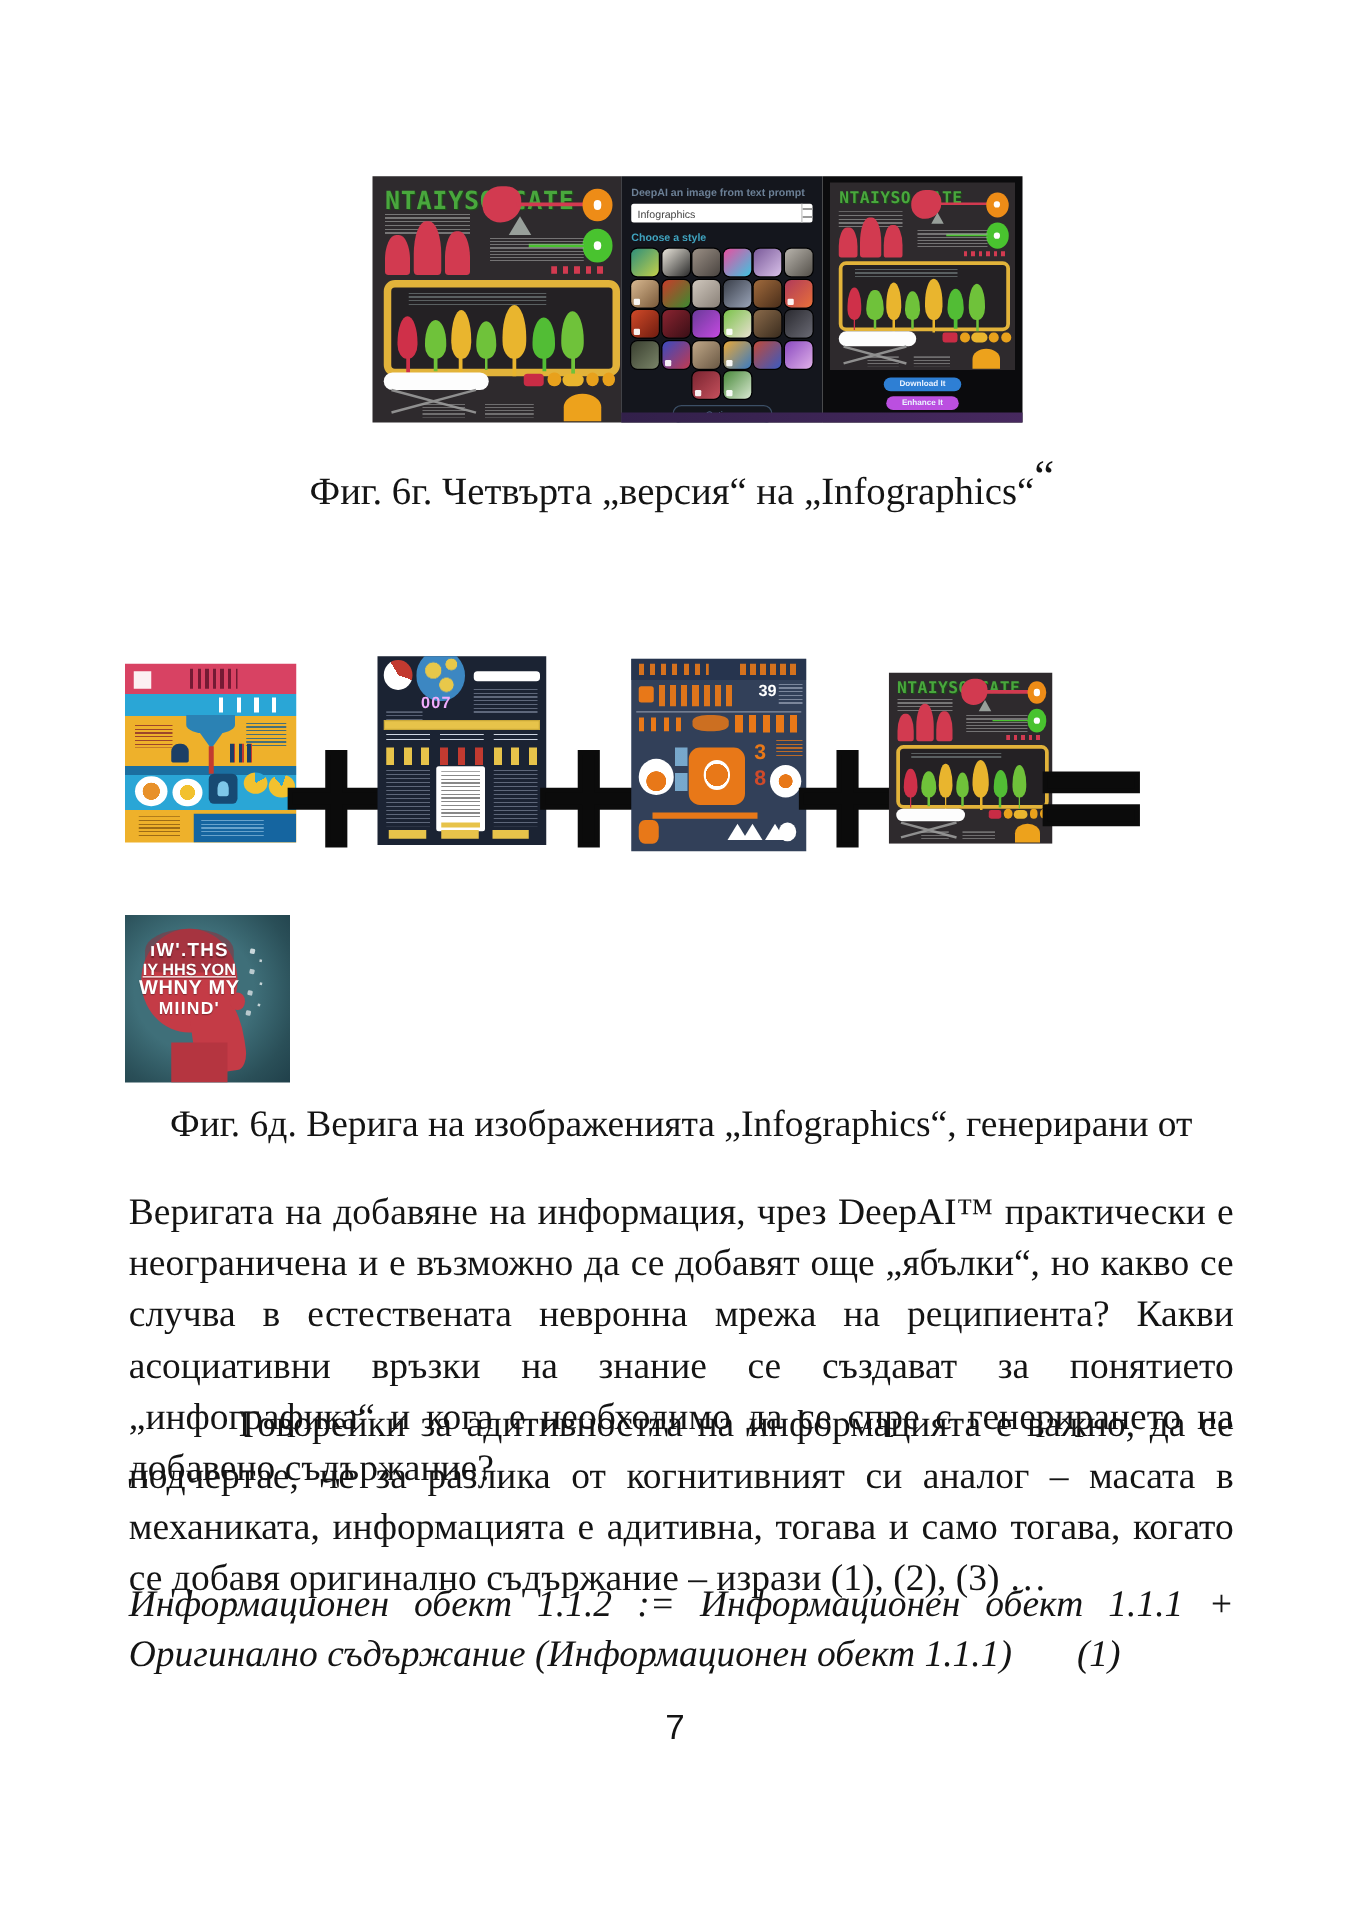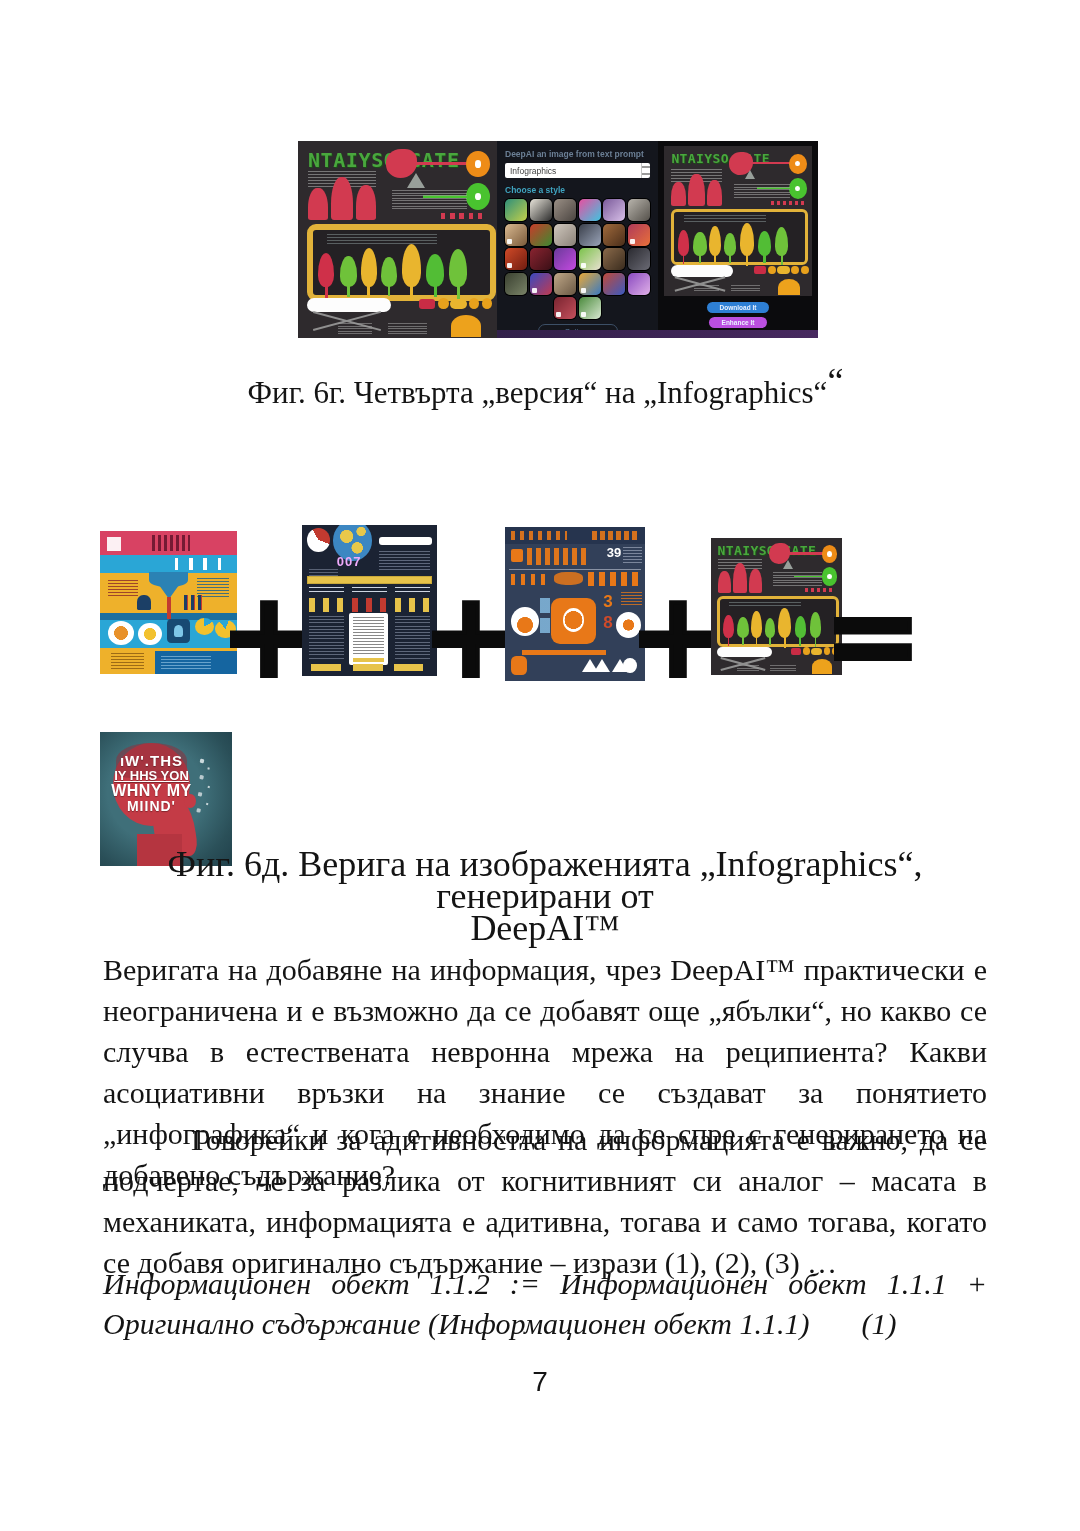--- a/index.html
+++ b/index.html
@@ -488,23 +488,22 @@
     <div class="br-nose"></div>
     <div class="br-text">
       <div class="bl1">ıW'.THS</div>
       <div class="bl2">IY HHS YON</div>
       <div class="bl3">WHNY MY</div>
       <div class="bl4">MIIND'</div>
     </div>
     <div class="br-scatter"></div>
   </div>
 
-  <div class="cap" style="top:848px;font-size:36px;line-height:32px">
+  <div class="cap" style="top:884px;font-size:30px;line-height:32px">
     <div>Фиг. 6д. Верига на изображенията „Infographics“, генерирани от</div>
-    <div>DeepAI™</div>
   </div>
 
   <p class="para" style="top:949px">Веригата на добавяне на информация, чрез DeepAI™ практически е неограничена и е възможно да се добавят още „ябълки“, но какво се случва в естествената невронна мрежа на реципиента? Какви асоциативни връзки на знание се създават за понятието „инфографика“ и кога е необходимо да се спре с генерирането на добавено съдържание?</p>
   <p class="para indent" style="top:1119px">Говорейки за адитивността на информацията е важно, да се подчертае, че за разлика от когнитивният си аналог – масата в механиката, информацията е адитивна, тогава и само тогава, когато се добавя оригинално съдържание – изрази (1), (2), (3) …</p>
 
   <div class="eq" style="top:1264px">
     <div class="eq-l1">Информационен обект 1.1.2 := Информационен обект 1.1.1 +</div>
     <div class="eq-l2"><span>Оригинално съдържание (Информационен обект 1.1.1)</span><span class="eq-num">(1)</span></div>
   </div>
 

